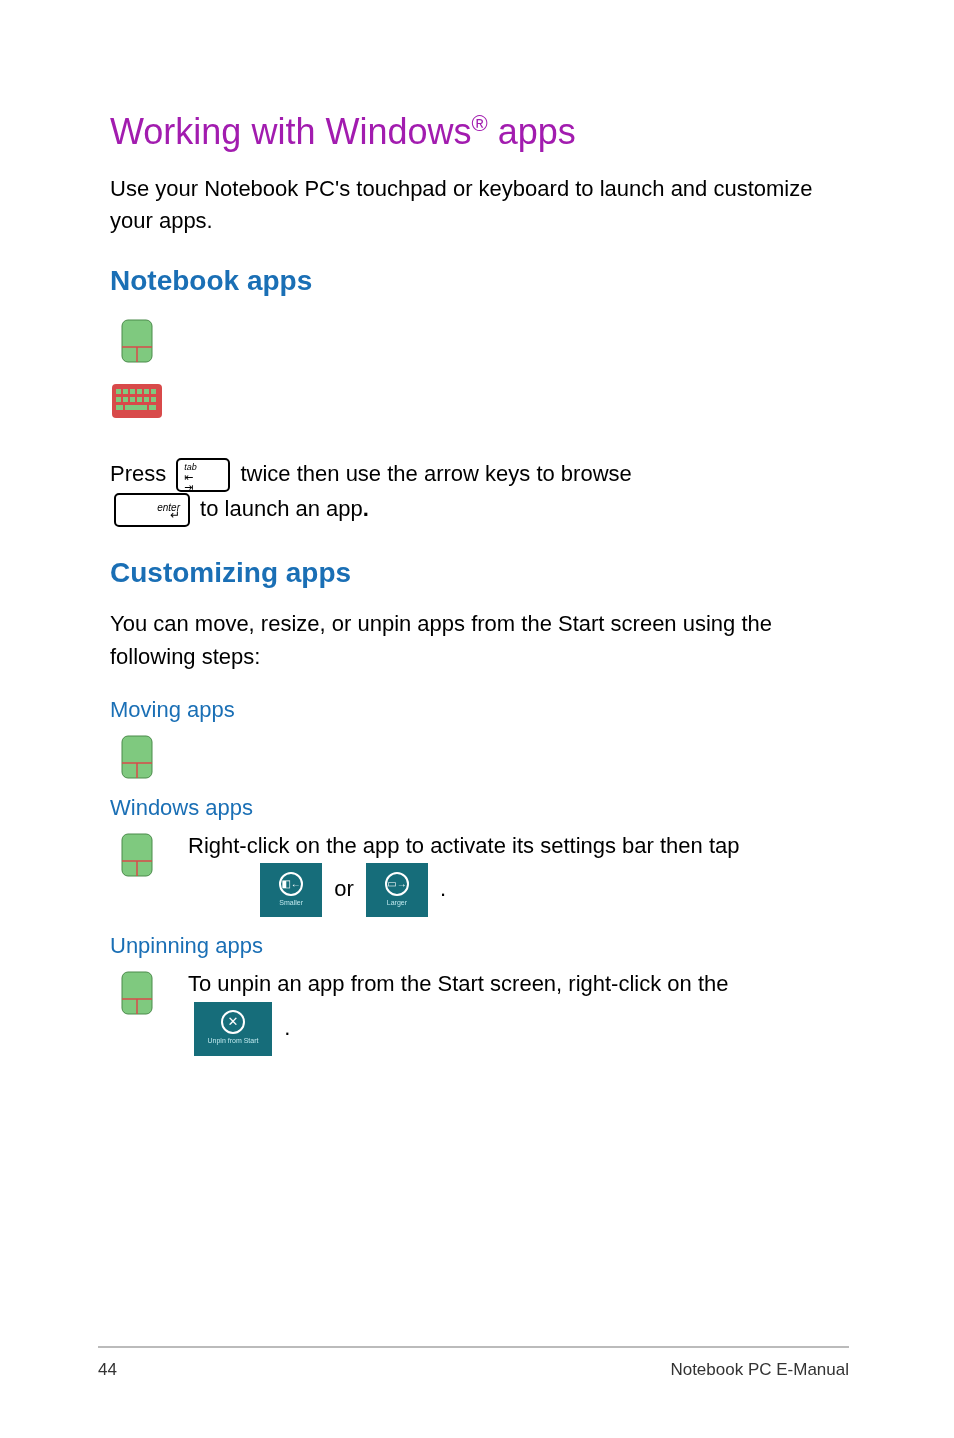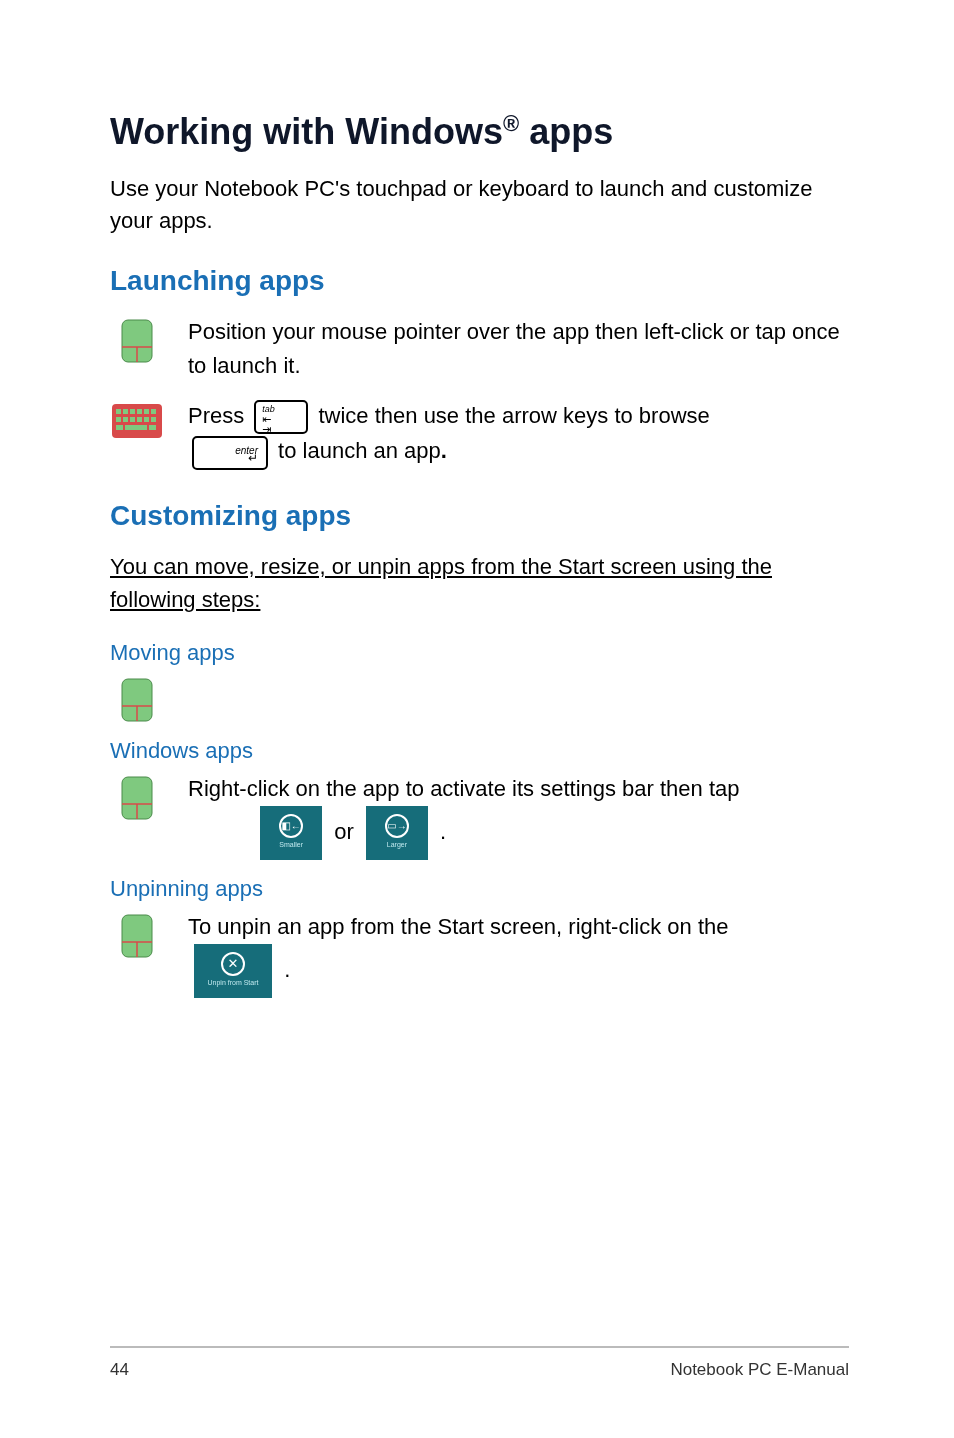--- a/index.html
+++ b/index.html
@@ -7,22 +7,22 @@
     font-family: -apple-system, BlinkMacSystemFont, "Segoe UI", Arial, sans-serif;
     width: 954px;
     height: 1438px;
     background: #fff;
     position: relative;
     padding: 110px 105px 0 110px;
     color: #000;
   }
   .h1 {
     font-size: 36px;
-    font-weight: 700;
-    color: #0f172a;
+    font-weight: 400;
+    color: #a21caf;
     margin-bottom: 20px;
     line-height: 1.2;
   }
   .h1 sup {
     font-size: 22px;
     vertical-align: super;
   }
   .intro {
     font-size: 22px;
     line-height: 1.45;
@@ -130,55 +130,54 @@
     align-items: center;
     justify-content: center;
     font-size: 10px;
   }
   .tile .circ.x { font-size: 13px; }
   .tile .lbl {
     font-size: 7px;
     color: #bfe8ee;
   }
   .tile.wide { width: 78px; }
-  .section-gap { margin-bottom: 30px; }
-  .para-gap { margin-bottom: 24px; text-decoration: underline; }
+  .section-gap { margin-bottom: 30px; flex-direction: column; }
+  .para-gap { margin-bottom: 24px; }
   .footer {
     position: absolute;
     bottom: 58px;
-    left: 110px;
+    left: 98px;
     right: 105px;
     border-top: 2px solid #bbb;
     padding-top: 12px;
     display: flex;
     justify-content: space-between;
     font-size: 17px;
     color: #333;
   }
 </style>
 </head>
 <body>
 
 <h1 class="h1">
   <span>Working with Windows</span><sup>®</sup><span> apps</span>
 </h1>
 
 <p class="intro">Use your Notebook PC's touchpad or keyboard to launch and customize your apps.</p>
 
-<h2 class="h2">Launching apps</h2>
-
-<div class="row">
-  <div class="icon-box">
-    <svg class="touchpad-svg" viewBox="0 0 32 44">
-      <rect x="1" y="1" width="30" height="42" rx="6" fill="#7fc97f" stroke="#4a8b4a" stroke-width="1"></rect>
-      <line x1="16" y1="28" x2="16" y2="43" stroke="#d84a4a" stroke-width="1.5"></line>
-      <line x1="1" y1="28" x2="31" y2="28" stroke="#d84a4a" stroke-width="1.5"></line>
-    </svg>
-  </div>
-  <div class="content">Position your mouse pointer over the app then left-click or tap once to launch it.</div>
+<h2 class="h2">Notebook apps</h2>
+
+<div class="row">
+  <div class="icon-box">
+    <svg class="touchpad-svg" viewBox="0 0 32 44">
+      <rect x="1" y="1" width="30" height="42" rx="6" fill="#7fc97f" stroke="#4a8b4a" stroke-width="1"></rect>
+      <line x1="16" y1="28" x2="16" y2="43" stroke="#d84a4a" stroke-width="1.5"></line>
+      <line x1="1" y1="28" x2="31" y2="28" stroke="#d84a4a" stroke-width="1.5"></line>
+    </svg>
+  </div>
 </div>
 
 <div class="row section-gap">
   <div class="icon-box">
     <svg class="keyboard-svg" viewBox="0 0 52 36">
       <rect x="1" y="1" width="50" height="34" rx="4" fill="#d84a4a"></rect>
       <g fill="#7fc97f">
         <rect x="5" y="6" width="5" height="5"></rect>
           <rect x="12" y="6" width="5" height="5"></rect>
           <rect x="19" y="6" width="5" height="5"></rect>

